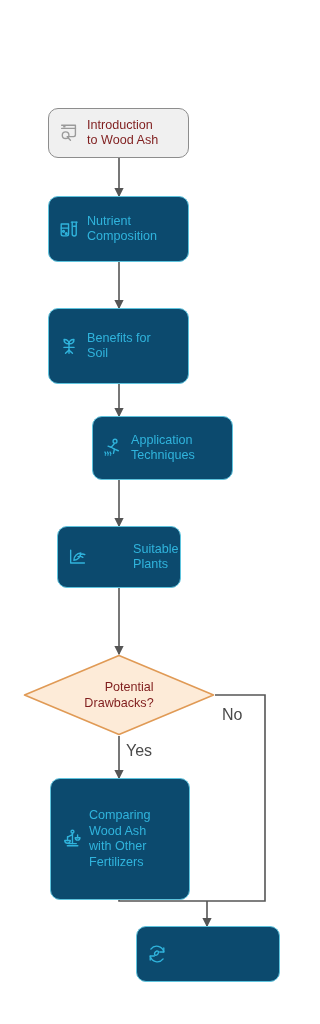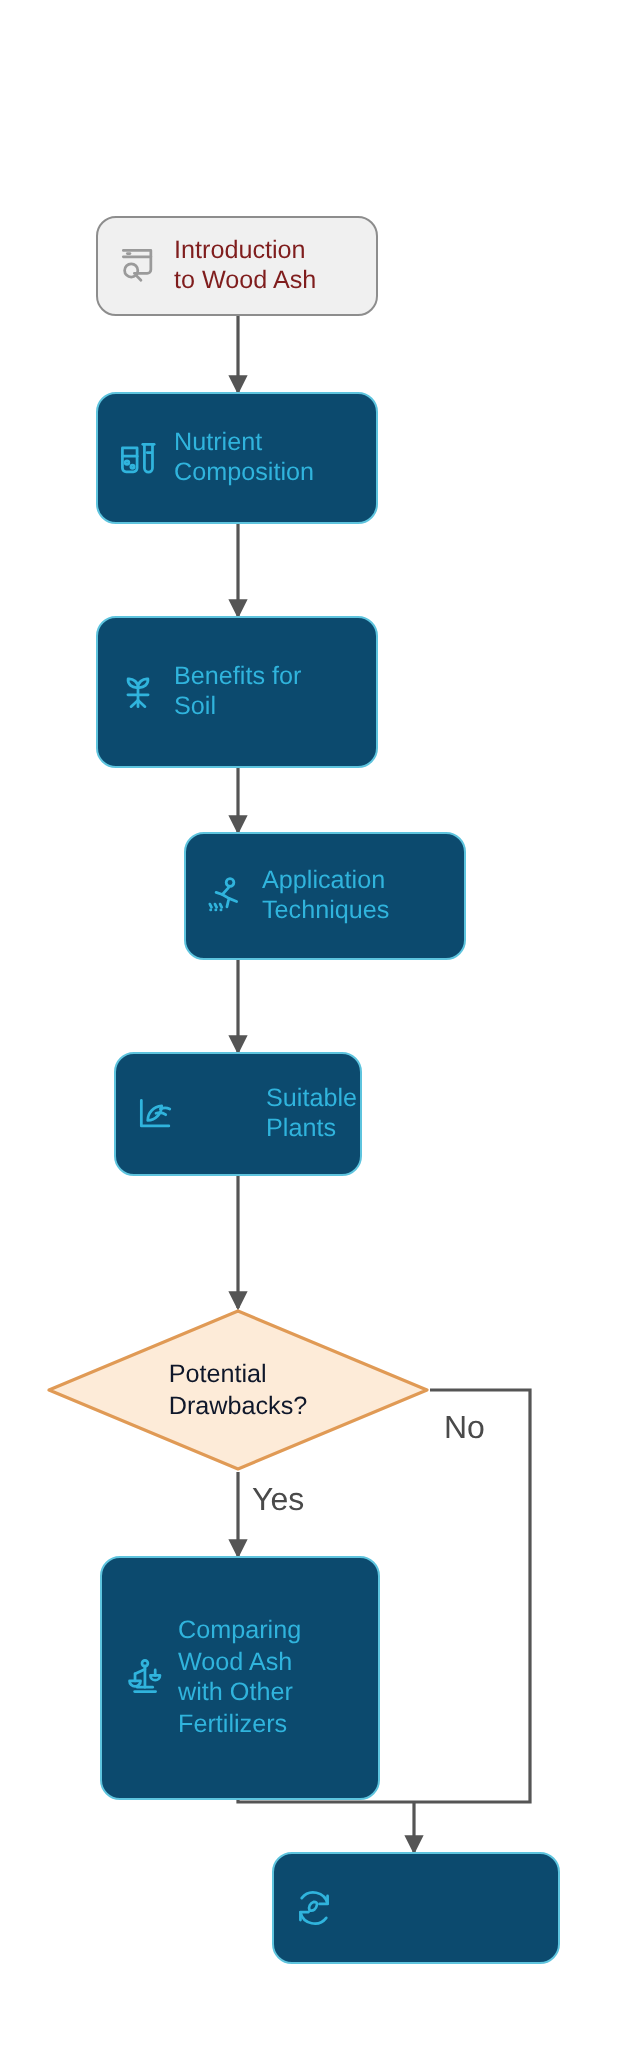--- a/index.html
+++ b/index.html
@@ -48,22 +48,22 @@
     color:#7f1d1d;
   }
 
   
   .diamond-wrap{position:absolute;}
   .diamond-wrap svg{display:block;}
   .diamond-lbl{
     position:absolute;
     left:0;top:0;width:100%;height:100%;
     display:flex;align-items:center;justify-content:center;
-    text-align:left;
-    color:#0f172a;
+    text-align:right;
+    color:#7f1d1d;
     font-size:12.6px;
     line-height:16px;
     white-space:pre-line;
     pointer-events:none;
   }
 
   .edge-label{
     position:absolute;
     font-size:16px;
     color:#4a4a4a;

